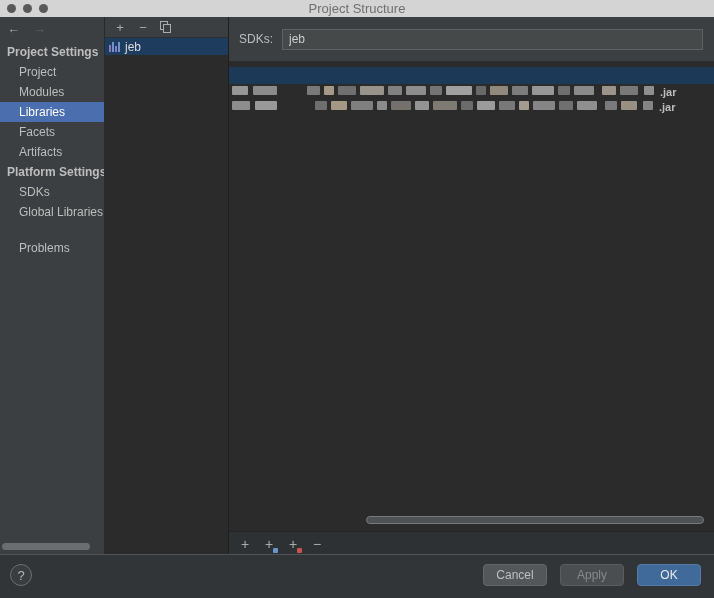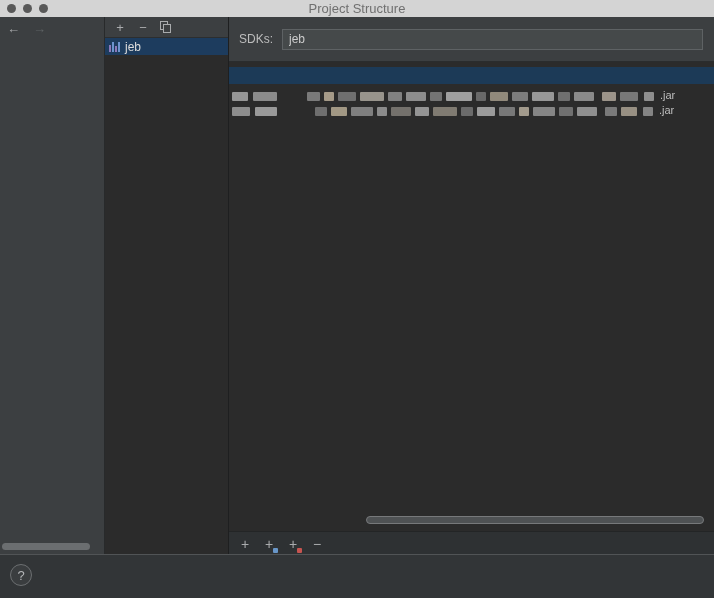--- a/index.html
+++ b/index.html
@@ -48,21 +48,21 @@
 
   
   .editor{flex:1;position:relative;background:#2b2b2b;min-width:0;}
   .editor-top{height:44px;background:#3c3f41;border-bottom:1px solid #2a2c2d;display:flex;
               align-items:center;padding:0 11px 0 10px;gap:9px;}
   .name-label{font-size:12px;color:#bdbdbd;flex:none;}
   .name-input{flex:1;height:19px;background:#45494a;border:1px solid #5e6264;color:#cccccc;
               font-size:12px;padding:0 6px;font-family:inherit;outline:none;min-width:0;}
   .classes-band{margin-top:5px;height:17px;background:#1c3a57;}
   .jar-rows{margin-top:2px;}
-  .jar-row{height:15px;display:flex;align-items:flex-end;padding-left:3px;}
+  .jar-row{height:15px;display:flex;align-items:flex-start;padding-left:3px;font-weight:bold;}
   .blocks{display:flex;align-items:center;height:9px;filter:blur(0.4px);}
   .blocks i{display:block;height:9px;border-radius:1px;flex:none;}
   .blocks i.gap{background:transparent;}
   .suffix{margin-left:6px;font-size:11px;color:#bdbdbd;}
   .editor-hscroll{position:absolute;right:10px;bottom:31px;width:338px;height:8px;border-radius:4px;
                   background:#4f5254;border:1px solid #77797b;box-sizing:border-box;}
   .editor-toolbar{position:absolute;left:0;right:0;bottom:0;height:23px;background:#2e3133;
                   border-top:1px solid #232526;display:flex;align-items:center;gap:12px;
                   padding-left:10px;color:#a9abad;}
   .et-icon{position:relative;font-size:14px;line-height:1;width:12px;text-align:center;}
@@ -96,20 +96,32 @@
     </div>
   </div>
 
   <div class="main">
 
     <div class="sidebar">
       <div class="nav-arrows">
         <span class="arrow">←</span>
         <span class="arrow dim">→</span>
       </div>
+      <div class="side-items">
+          <div class="side-item header">Project Settings</div>
+          <div class="side-item">Project</div>
+          <div class="side-item">Modules</div>
+          <div class="side-item selected">Libraries</div>
+          <div class="side-item">Facets</div>
+          <div class="side-item">Artifacts</div>
+          <div class="side-item header">Platform Settings</div>
+          <div class="side-item">SDKs</div>
+          <div class="side-item">Global Libraries</div>
+          <div class="side-item gap">Problems</div>
+        </div>
       <div class="side-scroll"></div>
     </div>
 
     <div class="libpanel">
       <div class="lib-toolbar">
         <span class="tb-icon">+</span>
         <span class="tb-icon">−</span>
         <span class="copy-icon">
             <b></b>
             <s></s>
@@ -225,15 +237,20 @@
         <span class="et-icon"><span>+</span></span>
         <span class="et-icon"><span>+</span><i class="badge blue"></i></span>
         <span class="et-icon"><span>+</span><i class="badge red"></i></span>
         <span class="et-icon">−</span>
       </div>
     </div>
   </div>
 
   <div class="footer">
     <div class="help-btn">?</div>
+    <div class="buttons">
+        <button class="btn ">Cancel</button>
+        <button class="btn disabled">Apply</button>
+        <button class="btn primary">OK</button>
+      </div>
   </div>
 
 </div>
 
 </body></html>

